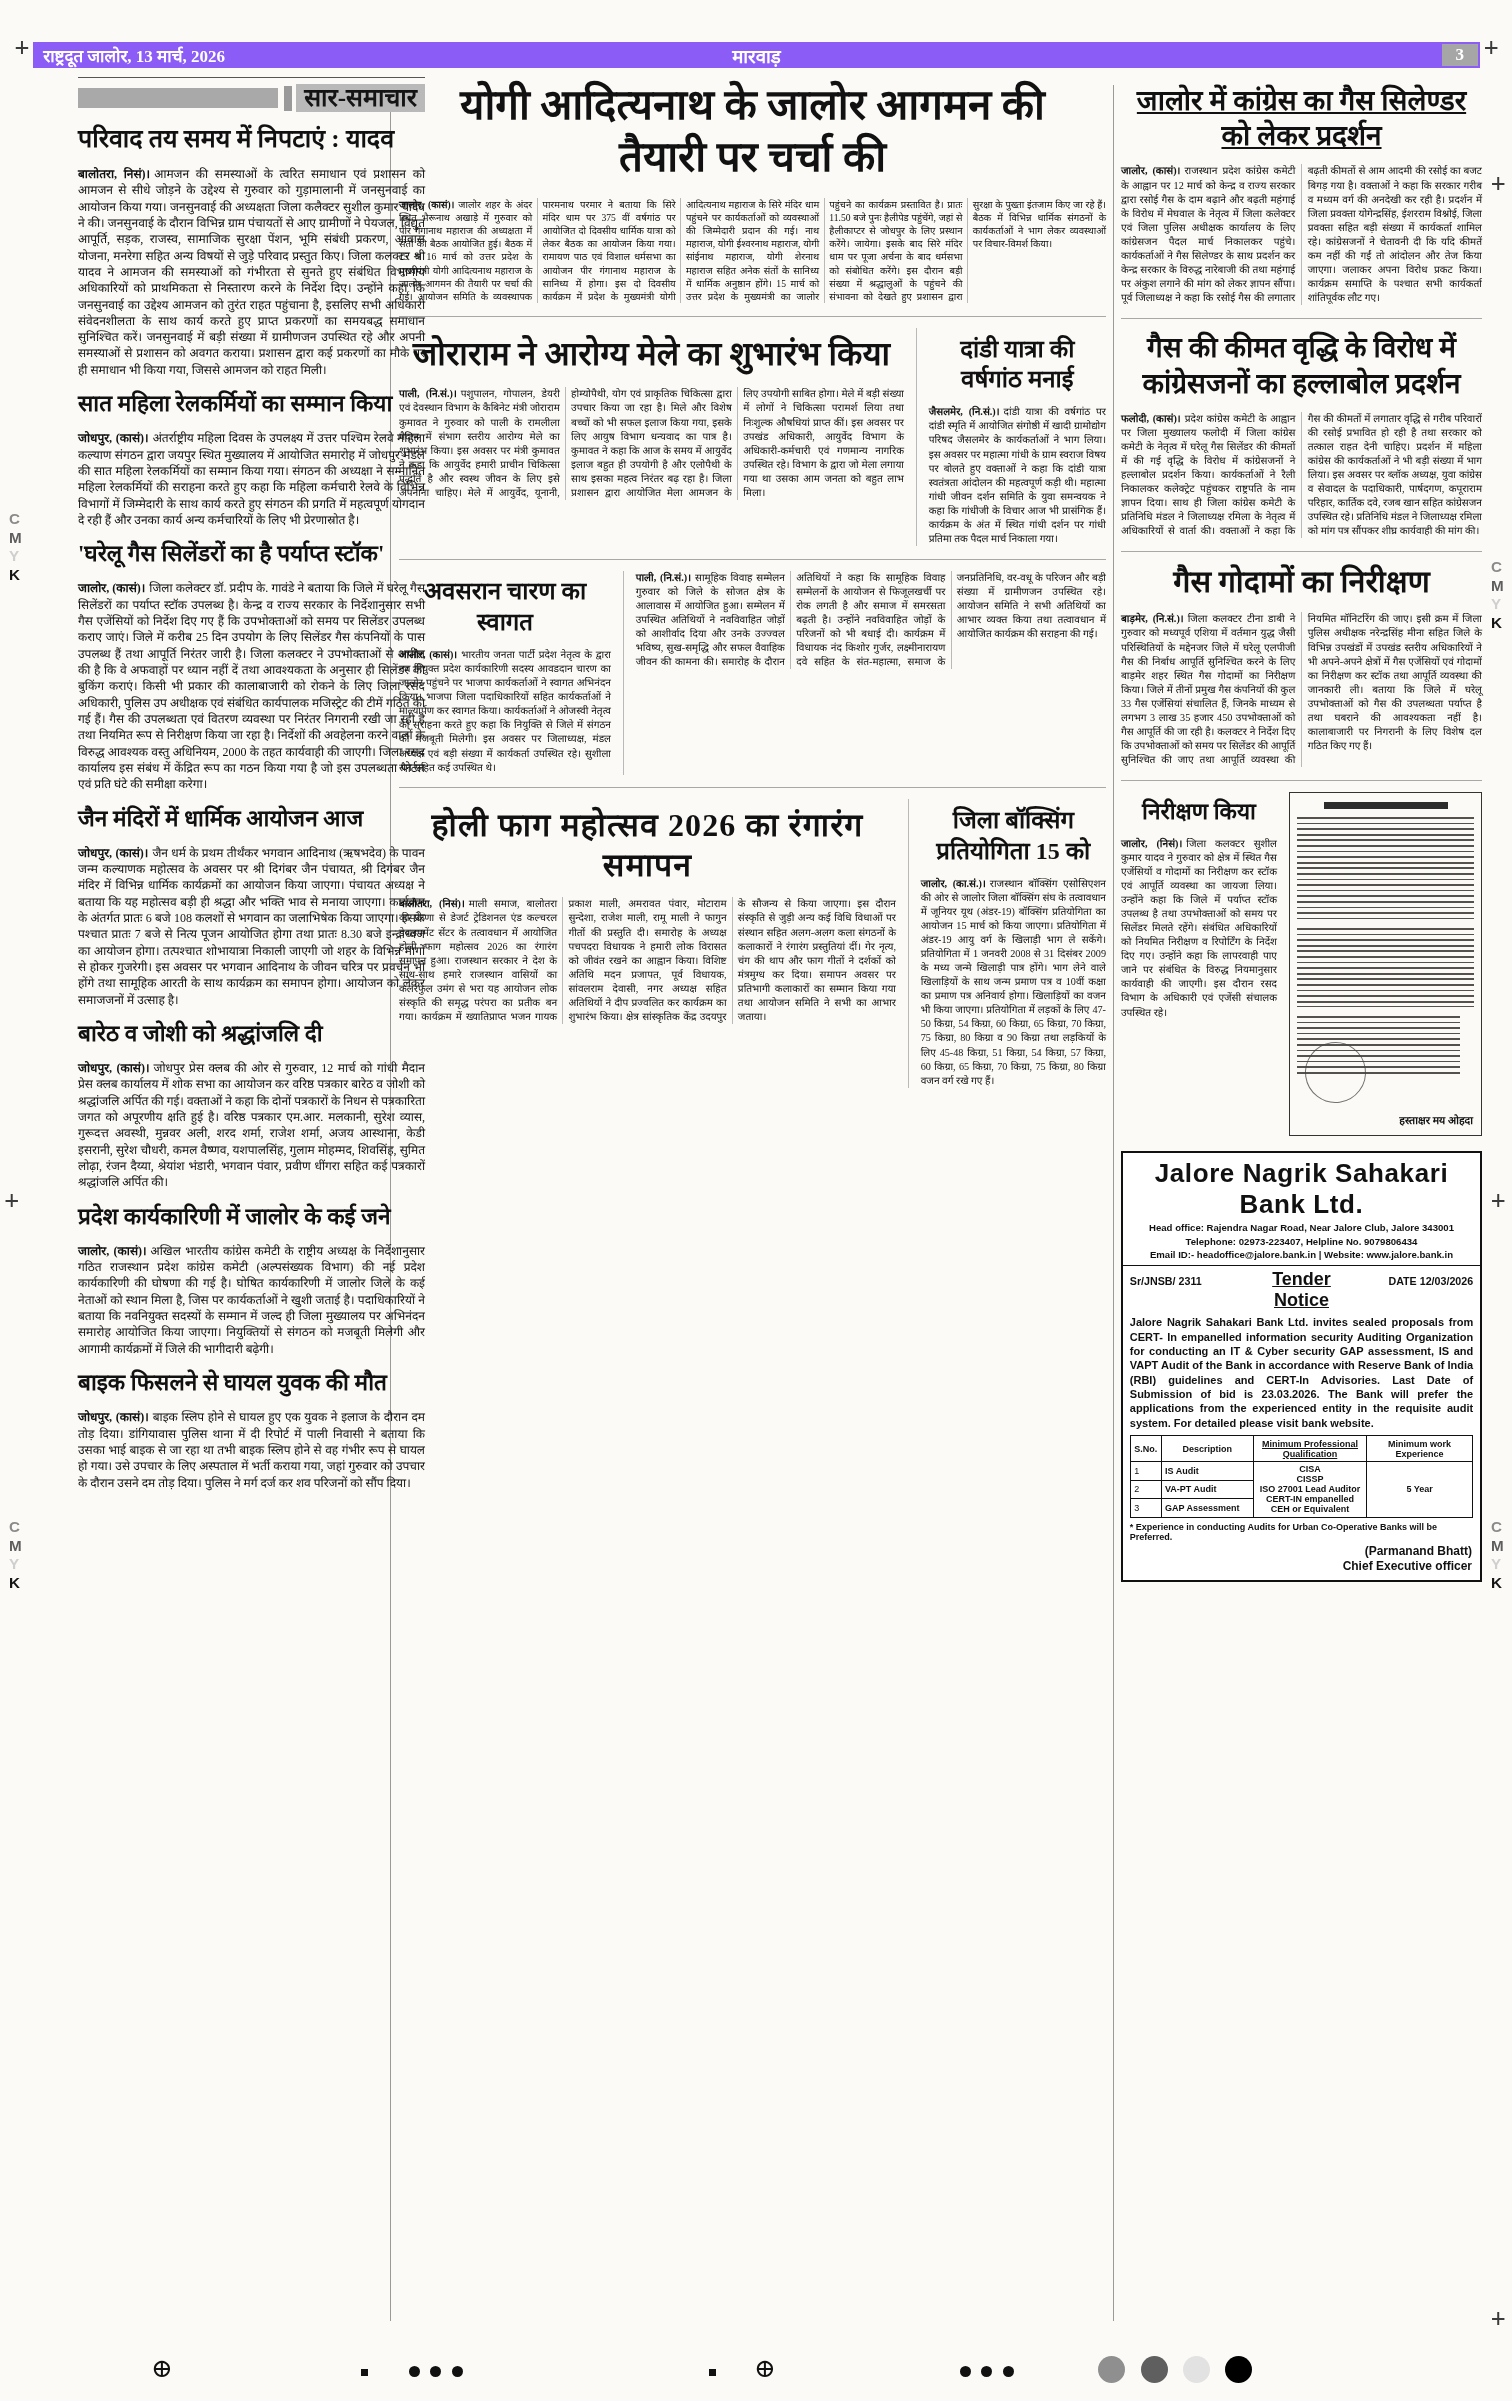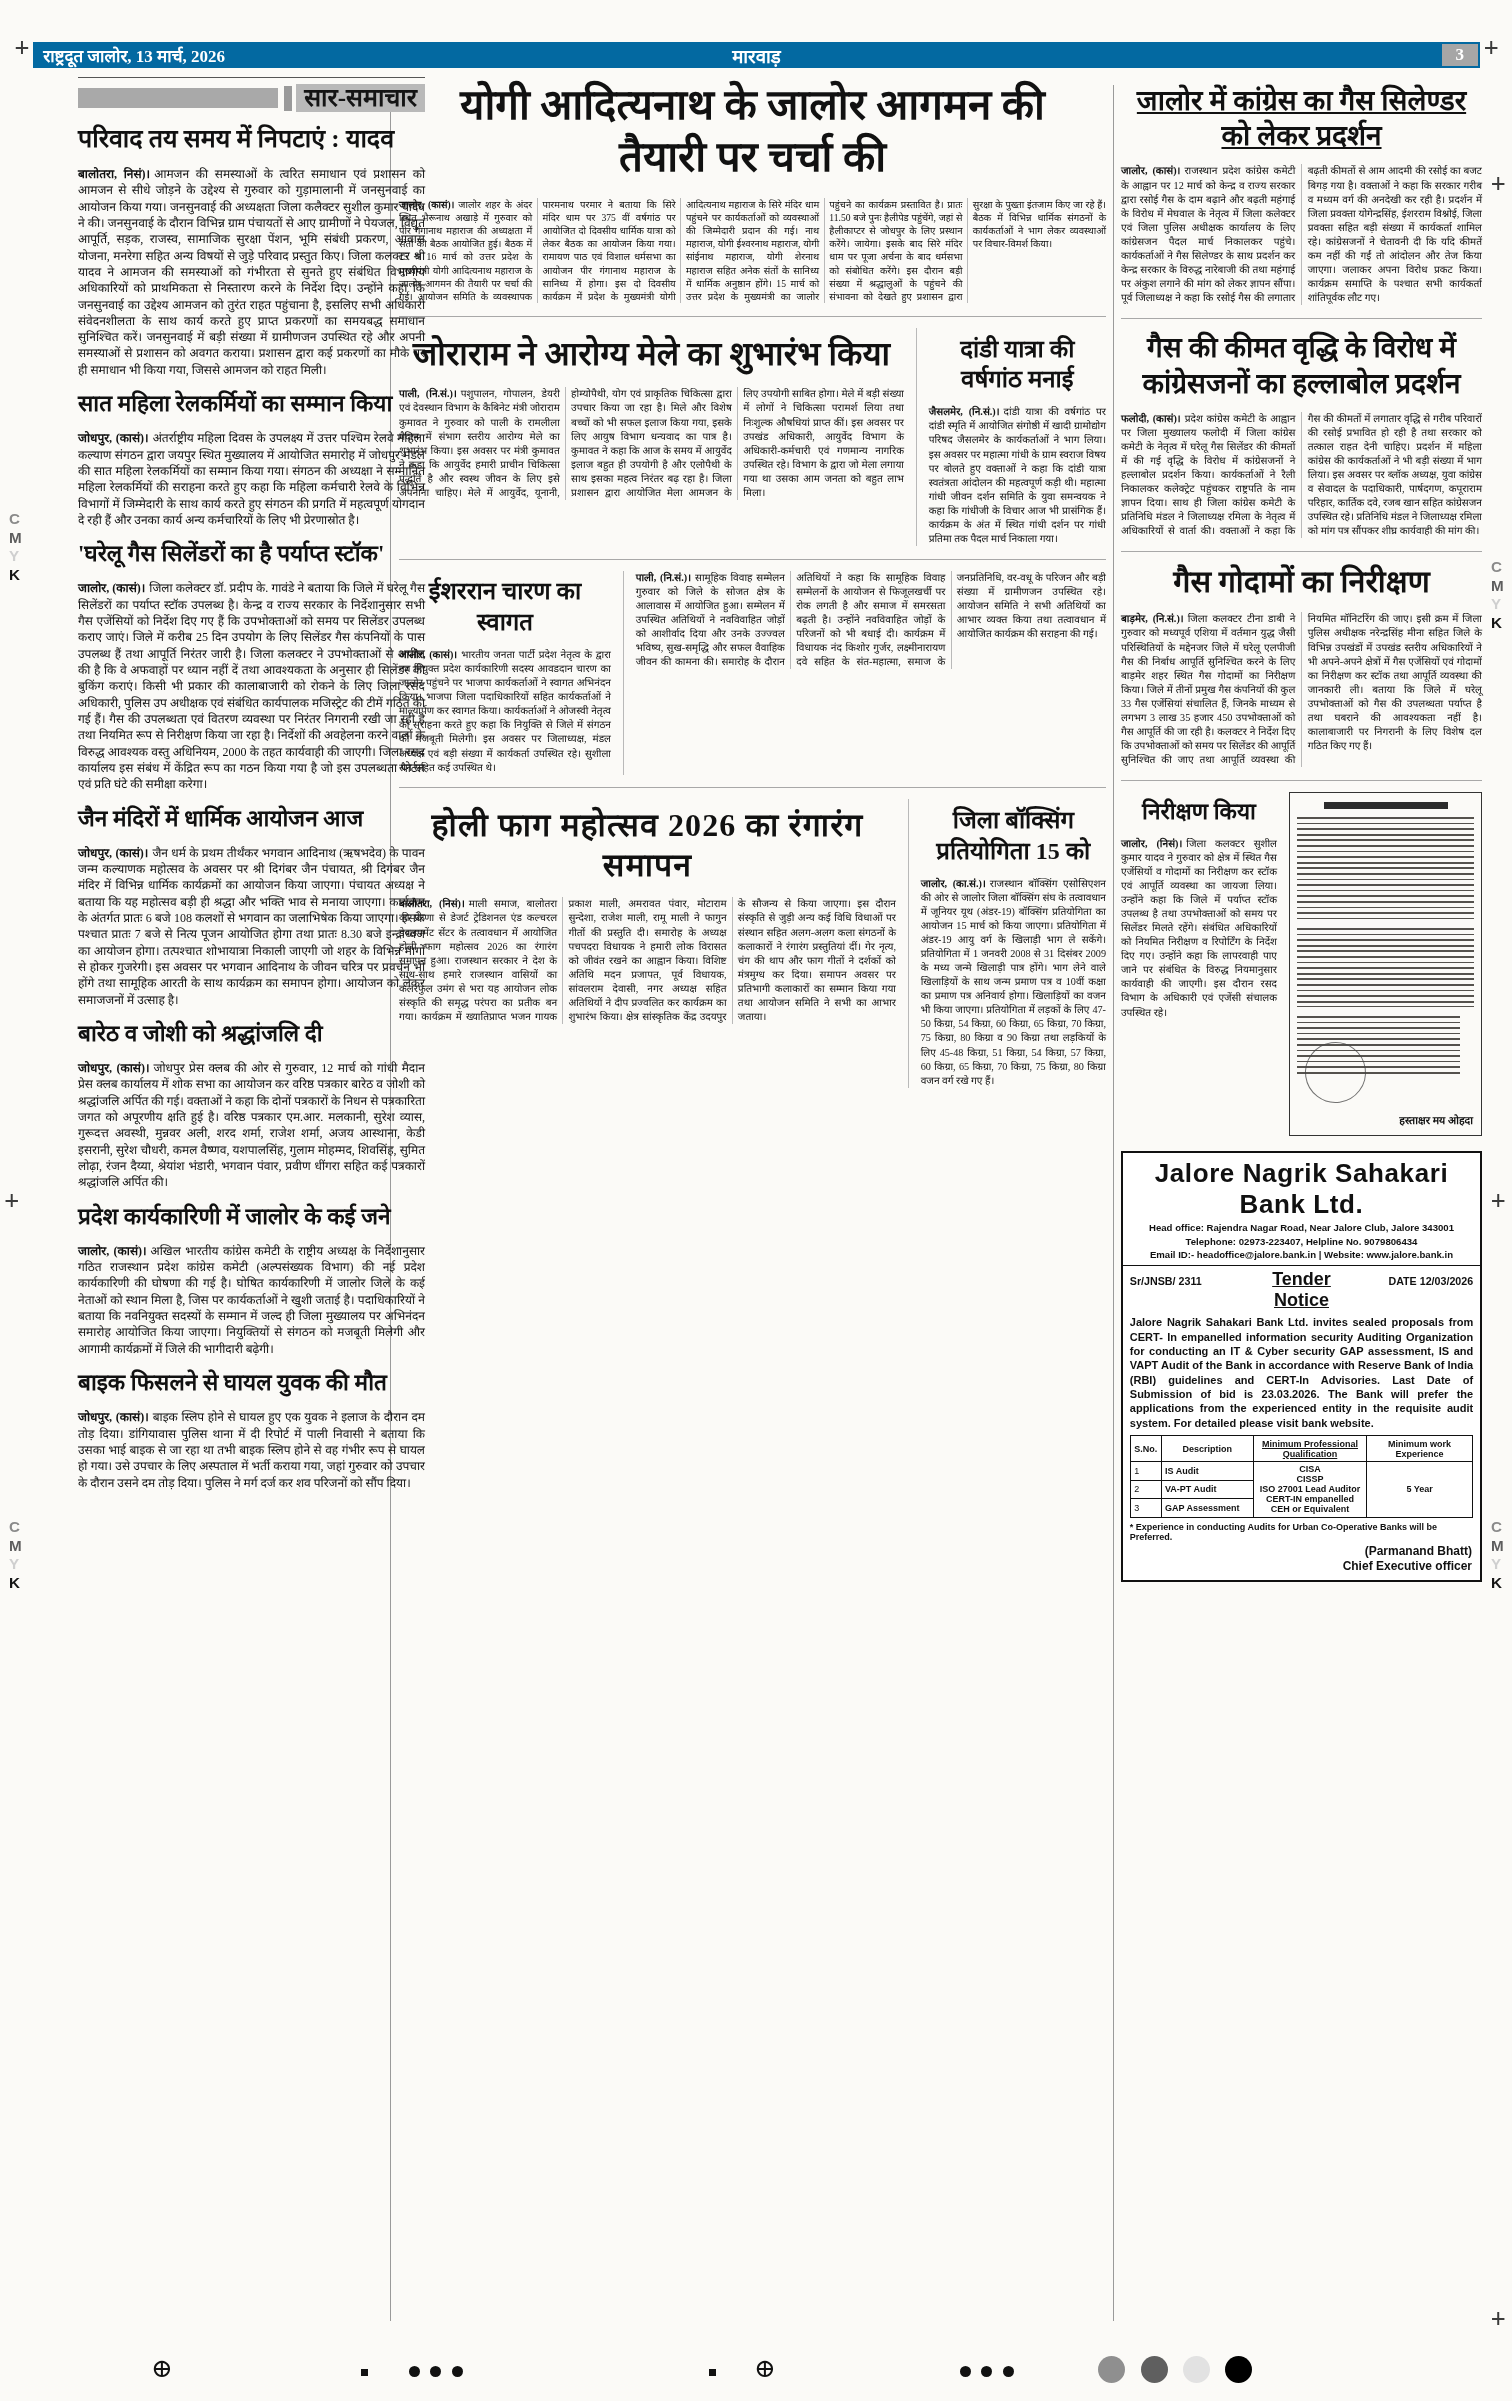--- a/index.html
+++ b/index.html
@@ -1,19 +1,19 @@
 <!DOCTYPE html>
 <html style="font-size:9px"><head>
 <meta charset="utf-8">
 <style>
   html,body{margin:0;padding:0;background:#e8e6e1;}
   .page{position:relative;width:1512px;height:2401px;background:#fbfaf7;color:#111;
         font-family:"Liberation Serif","DejaVu Serif",serif;overflow:hidden;}
   
-  .masthead{position:absolute;left:33px;top:42px;width:1447px;height:26px;background:#0369a1;
+  .masthead{position:absolute;left:33px;top:42px;width:1447px;height:26px;background:#8b5cf6;
             display:flex;align-items:center;color:#fff;font-weight:bold;}
   .masthead .m-left{font-size:17px;padding-left:10.2px;flex:1;}
   .masthead .m-center{font-size:18.6px;position:absolute;left:50%;transform:translateX(-50%);}
   .masthead .m-page{width:36px;height:21.5px;background:#a6a6a6;color:#fff;font-size:17px;
                     display:flex;align-items:center;justify-content:center;margin-right:2.3px;margin-left:auto;}
   
   .rail{position:absolute;top:77px;}
   .left-rail{left:34px;width:347px;margin-left:44px;}
   .center-rail{left:399px;width:707px;}
   .right-rail{left:1121px;width:361px;}
@@ -175,21 +175,21 @@
       <div class="sub-col" style="flex:1;">
         <div class="headline-md" style="font-size:24px;">दांडी यात्रा की वर्षगांठ मनाई</div>
         <div class="body-text">
           <span class="dateline">जैसलमेर, (नि.सं.)।</span><span>दांडी यात्रा की वर्षगांठ पर दांडी स्मृति में आयोजित संगोष्ठी में खादी ग्रामोद्योग परिषद जैसलमेर के कार्यकर्ताओं ने भाग लिया। इस अवसर पर महात्मा गांधी के ग्राम स्वराज विषय पर बोलते हुए वक्ताओं ने कहा कि दांडी यात्रा स्वतंत्रता आंदोलन की महत्वपूर्ण कड़ी थी। महात्मा गांधी जीवन दर्शन समिति के युवा समन्वयक ने कहा कि गांधीजी के विचार आज भी प्रासंगिक हैं। कार्यक्रम के अंत में स्थित गांधी दर्शन पर गांधी प्रतिमा तक पैदल मार्च निकाला गया।</span>
         </div>
       </div>
     </div>
 
     <div class="section flex-row">
       <div style="flex:0 0 212px;">
-        <div class="headline-md" style="font-size:24px;">ईशररान चारण का स्वागत</div>
+        <div class="headline-md" style="font-size:24px;">अवसरान चारण का स्वागत</div>
         <div class="body-text">
           <span class="dateline">जालोर, (कासं)।</span><span>भारतीय जनता पार्टी प्रदेश नेतृत्व के द्वारा नव नियुक्त प्रदेश कार्यकारिणी सदस्य आवडदान चारण का जालोर पहुंचने पर भाजपा कार्यकर्ताओं ने स्वागत अभिनंदन किया। भाजपा जिला पदाधिकारियों सहित कार्यकर्ताओं ने माल्यार्पण कर स्वागत किया। कार्यकर्ताओं ने ओजस्वी नेतृत्व की सराहना करते हुए कहा कि नियुक्ति से जिले में संगठन को मजबूती मिलेगी। इस अवसर पर जिलाध्यक्ष, मंडल अध्यक्ष एवं बड़ी संख्या में कार्यकर्ता उपस्थित रहे। सुशीला सैन सहित कई उपस्थित थे।</span>
         </div>
       </div>
       <div class="sub-col" style="flex:1;">
         <div class="body-text cols-3">
           <span class="dateline">पाली, (नि.सं.)।</span><span>सामूहिक विवाह सम्मेलन गुरुवार को जिले के सोजत क्षेत्र के आलावास में आयोजित हुआ। सम्मेलन में उपस्थित अतिथियों ने नवविवाहित जोड़ों को आशीर्वाद दिया और उनके उज्ज्वल भविष्य, सुख-समृद्धि और सफल वैवाहिक जीवन की कामना की। समारोह के दौरान अतिथियों ने कहा कि सामूहिक विवाह सम्मेलनों के आयोजन से फिजूलखर्ची पर रोक लगती है और समाज में समरसता बढ़ती है। उन्होंने नवविवाहित जोड़ों के परिजनों को भी बधाई दी। कार्यक्रम में विधायक नंद किशोर गुर्जर, लक्ष्मीनारायण दवे सहित के संत-महात्मा, समाज के जनप्रतिनिधि, वर-वधू के परिजन और बड़ी संख्या में ग्रामीणजन उपस्थित रहे। आयोजन समिति ने सभी अतिथियों का आभार व्यक्त किया तथा तत्वावधान में आयोजित कार्यक्रम की सराहना की गई।</span>
         </div>
       </div>
     </div>

